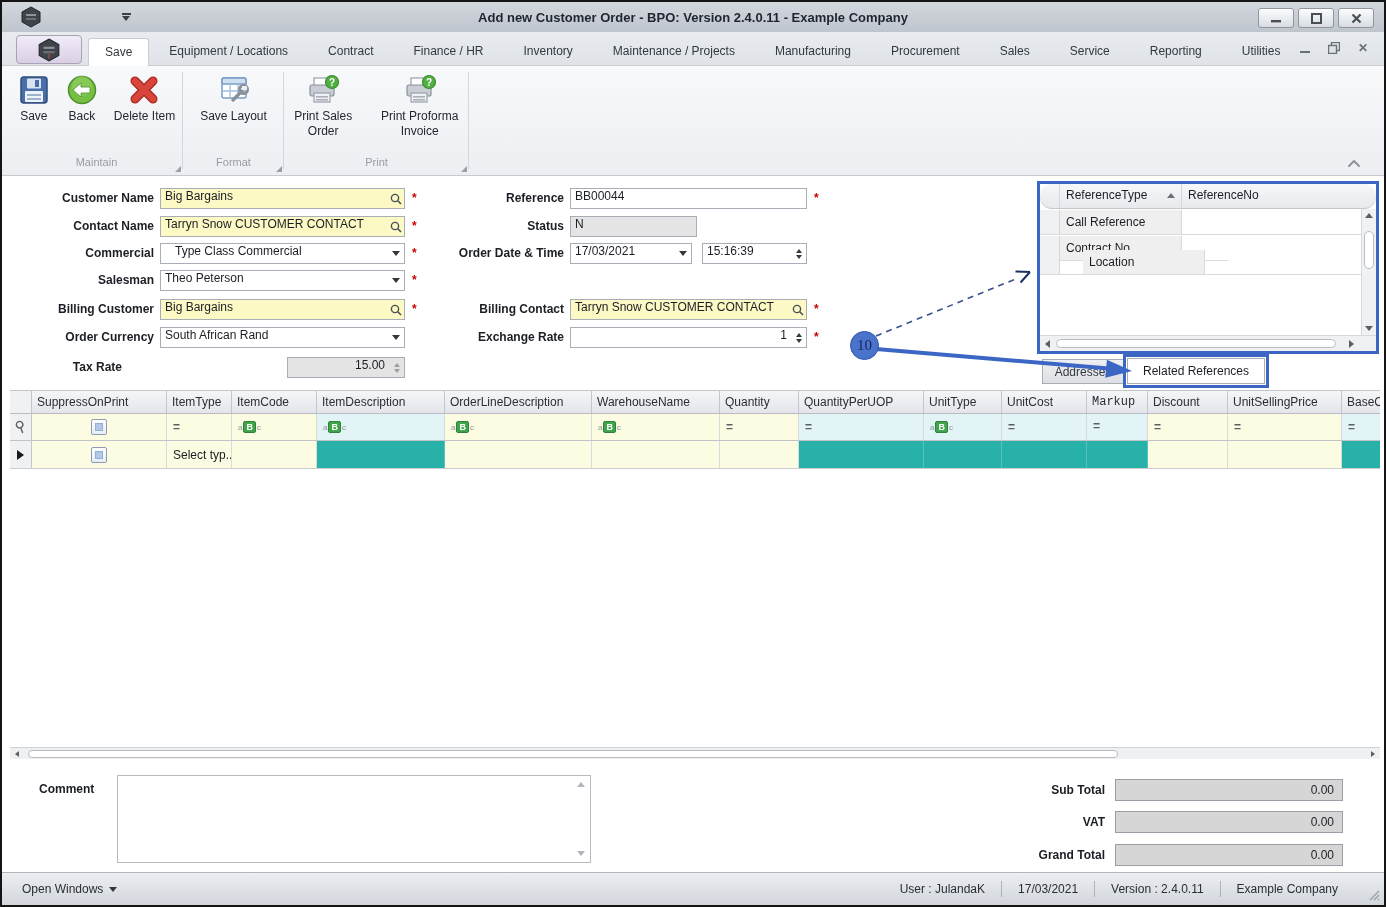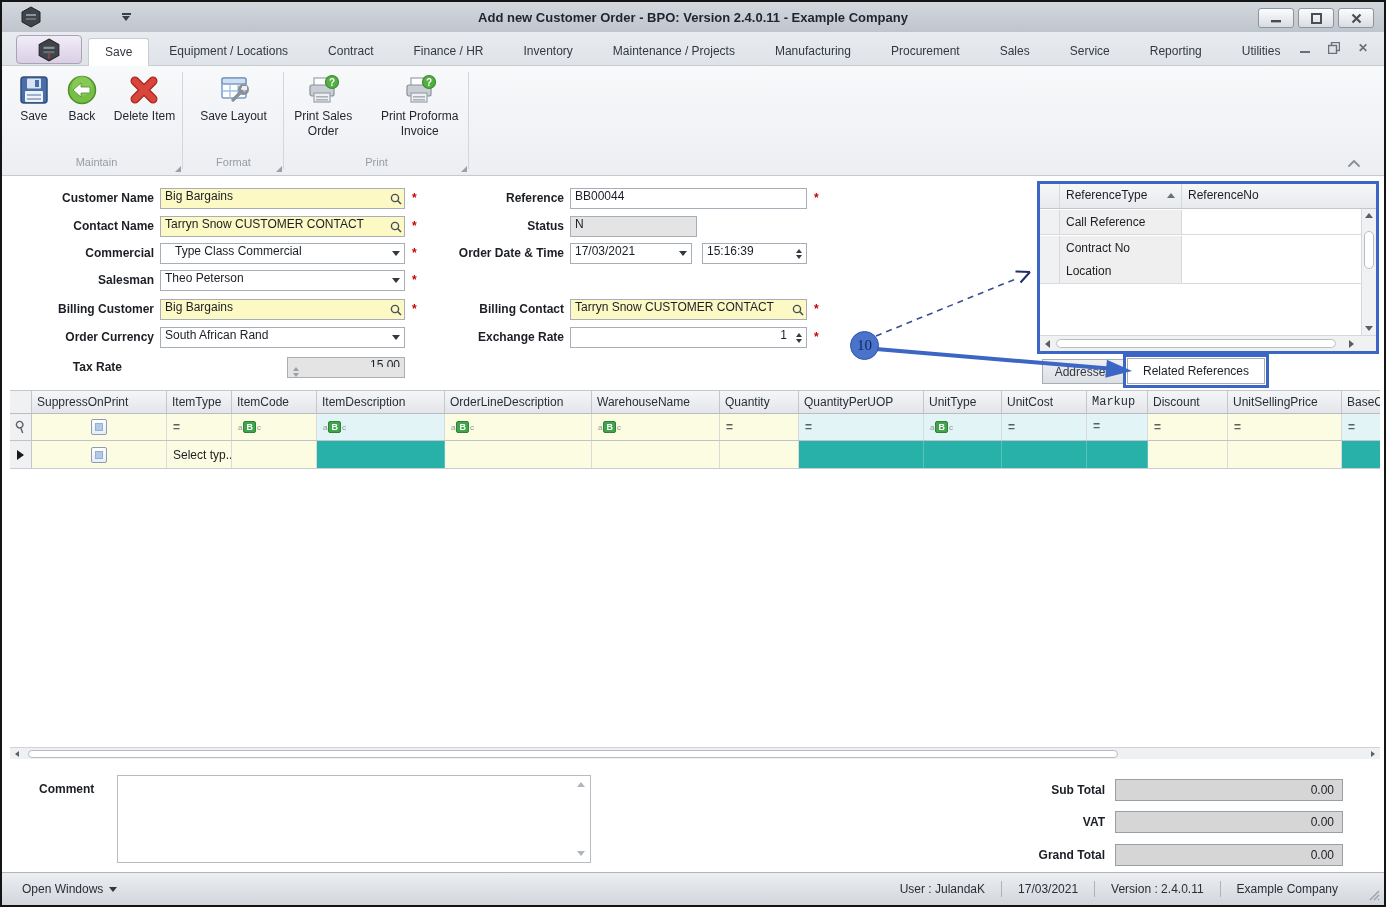--- a/index.html
+++ b/index.html
@@ -61,21 +61,21 @@
   .mag { width:16px; align-self:stretch; display:flex; align-items:center; justify-content:center; }
   .spin { width:15px; align-self:stretch; display:flex; flex-direction:column; align-items:center; justify-content:center; gap:2px; }
   .sp-up { width:0;height:0;border-left:3.5px solid transparent;border-right:3.5px solid transparent;border-bottom:4.5px solid #33383f; }
   .sp-dn { width:0;height:0;border-left:3.5px solid transparent;border-right:3.5px solid transparent;border-top:4.5px solid #33383f; }
   .spin.dim .sp-up { border-bottom-color:#9aa0a8; } .spin.dim .sp-dn { border-top-color:#9aa0a8; }
   .val.num { text-align:right; }
 
   
   .ref-panel { position:absolute; left:1035px; top:179px; width:342px; height:173px; border:3px solid #3b66c4; background:#fff; z-index:40; }
   .rp-inner { position:absolute; inset:0; }
-  .rp-headrow { position:absolute; left:0; top:0; right:0; height:25px; display:flex; border-bottom:1px solid #c3c6cb; background:linear-gradient(#f6f7f9,#e7e9ed); }
+  .rp-headrow { position:absolute; left:0; top:0; right:0; height:25px; display:flex; border-bottom:1px solid #c3c6cb; background:linear-gradient(#f6f7f9,#e7e9ed);border-radius:12px; }
   .rp-gut { width:20px; border-right:1px solid #d5d8dc; }
   .rp-c1 { width:122px; border-right:1px solid #d5d8dc; padding:4px 6px; position:relative; }
   .rp-c2 { flex:1; padding:4px 6px; }
   .rp-sort { position:absolute; right:6px; top:9px; width:0; height:0; border-left:4px solid transparent; border-right:4px solid transparent; border-bottom:5px solid #6a7078; }
   .rp-row { position:absolute; left:0; right:15px; height:25px; display:flex; border-bottom:1px solid #d9dcdf; }
   .rp-row .rp-gut { background:#f0f1f3; }
   .rp-row .rp-c1 { background:#efefef; padding:5px 6px; }
   .rp-row .rp-c2 { background:#fff; }
   .rp-vscroll { position:absolute; right:0; top:25px; bottom:16px; width:15px; background:#f0f1f3; border-left:1px solid #d5d8dc; }
   .rp-vthumb { position:absolute; left:2px; right:2px; top:22px; height:38px; background:#fff; border:1px solid #b9bdc3; border-radius:6px; }
@@ -367,21 +367,21 @@
     </div>
     <span class="req" style="left:410px;top:123px;">*</span>
 
     <div class="field" style="left:158px;top:151px;width:245px;">
       <span class="val">South African Rand</span>
       <span class="dd-btn">
           <span class="dd-tri"></span>
         </span>
     </div>
 
-    <div class="field readonly" style="left:285px;top:181px;width:118px;flex-direction:column;">
+    <div class="field readonly" style="left:285px;top:181px;width:118px;">
       <span class="val num">15.00</span>
       <span class="spin dim">
           <span class="sp-up"></span>
           <span class="sp-dn"></span>
         </span>
     </div>
 
     <div class="flabel" style="left:430px;top:12px;width:132px;">Reference</div>
     <div class="flabel" style="left:430px;top:40px;width:132px;">Status</div>
     <div class="flabel" style="left:418px;top:67px;width:144px;">Order Date &amp; Time</div>
@@ -442,21 +442,21 @@
       <div class="rp-row" style="top:26px;">
         <div class="rp-gut"></div>
           <div class="rp-c1">Call Reference</div>
           <div class="rp-c2"></div>
       </div>
       <div class="rp-row" style="top:52px;">
         <div class="rp-gut"></div>
           <div class="rp-c1">Contract No</div>
           <div class="rp-c2"></div>
       </div>
-      <div class="rp-row" style="top:75px;">
+      <div class="rp-row" style="top:66px;gap:23px;">
         <div class="rp-gut"></div>
           <div class="rp-c1">Location</div>
           <div class="rp-c2"></div>
       </div>
       <div class="rp-vscroll">
         <div class="varrow-u"></div>
         <div class="rp-vthumb"></div>
         <div class="varrow-d"></div>
       </div>
       <div class="rp-hscroll">

